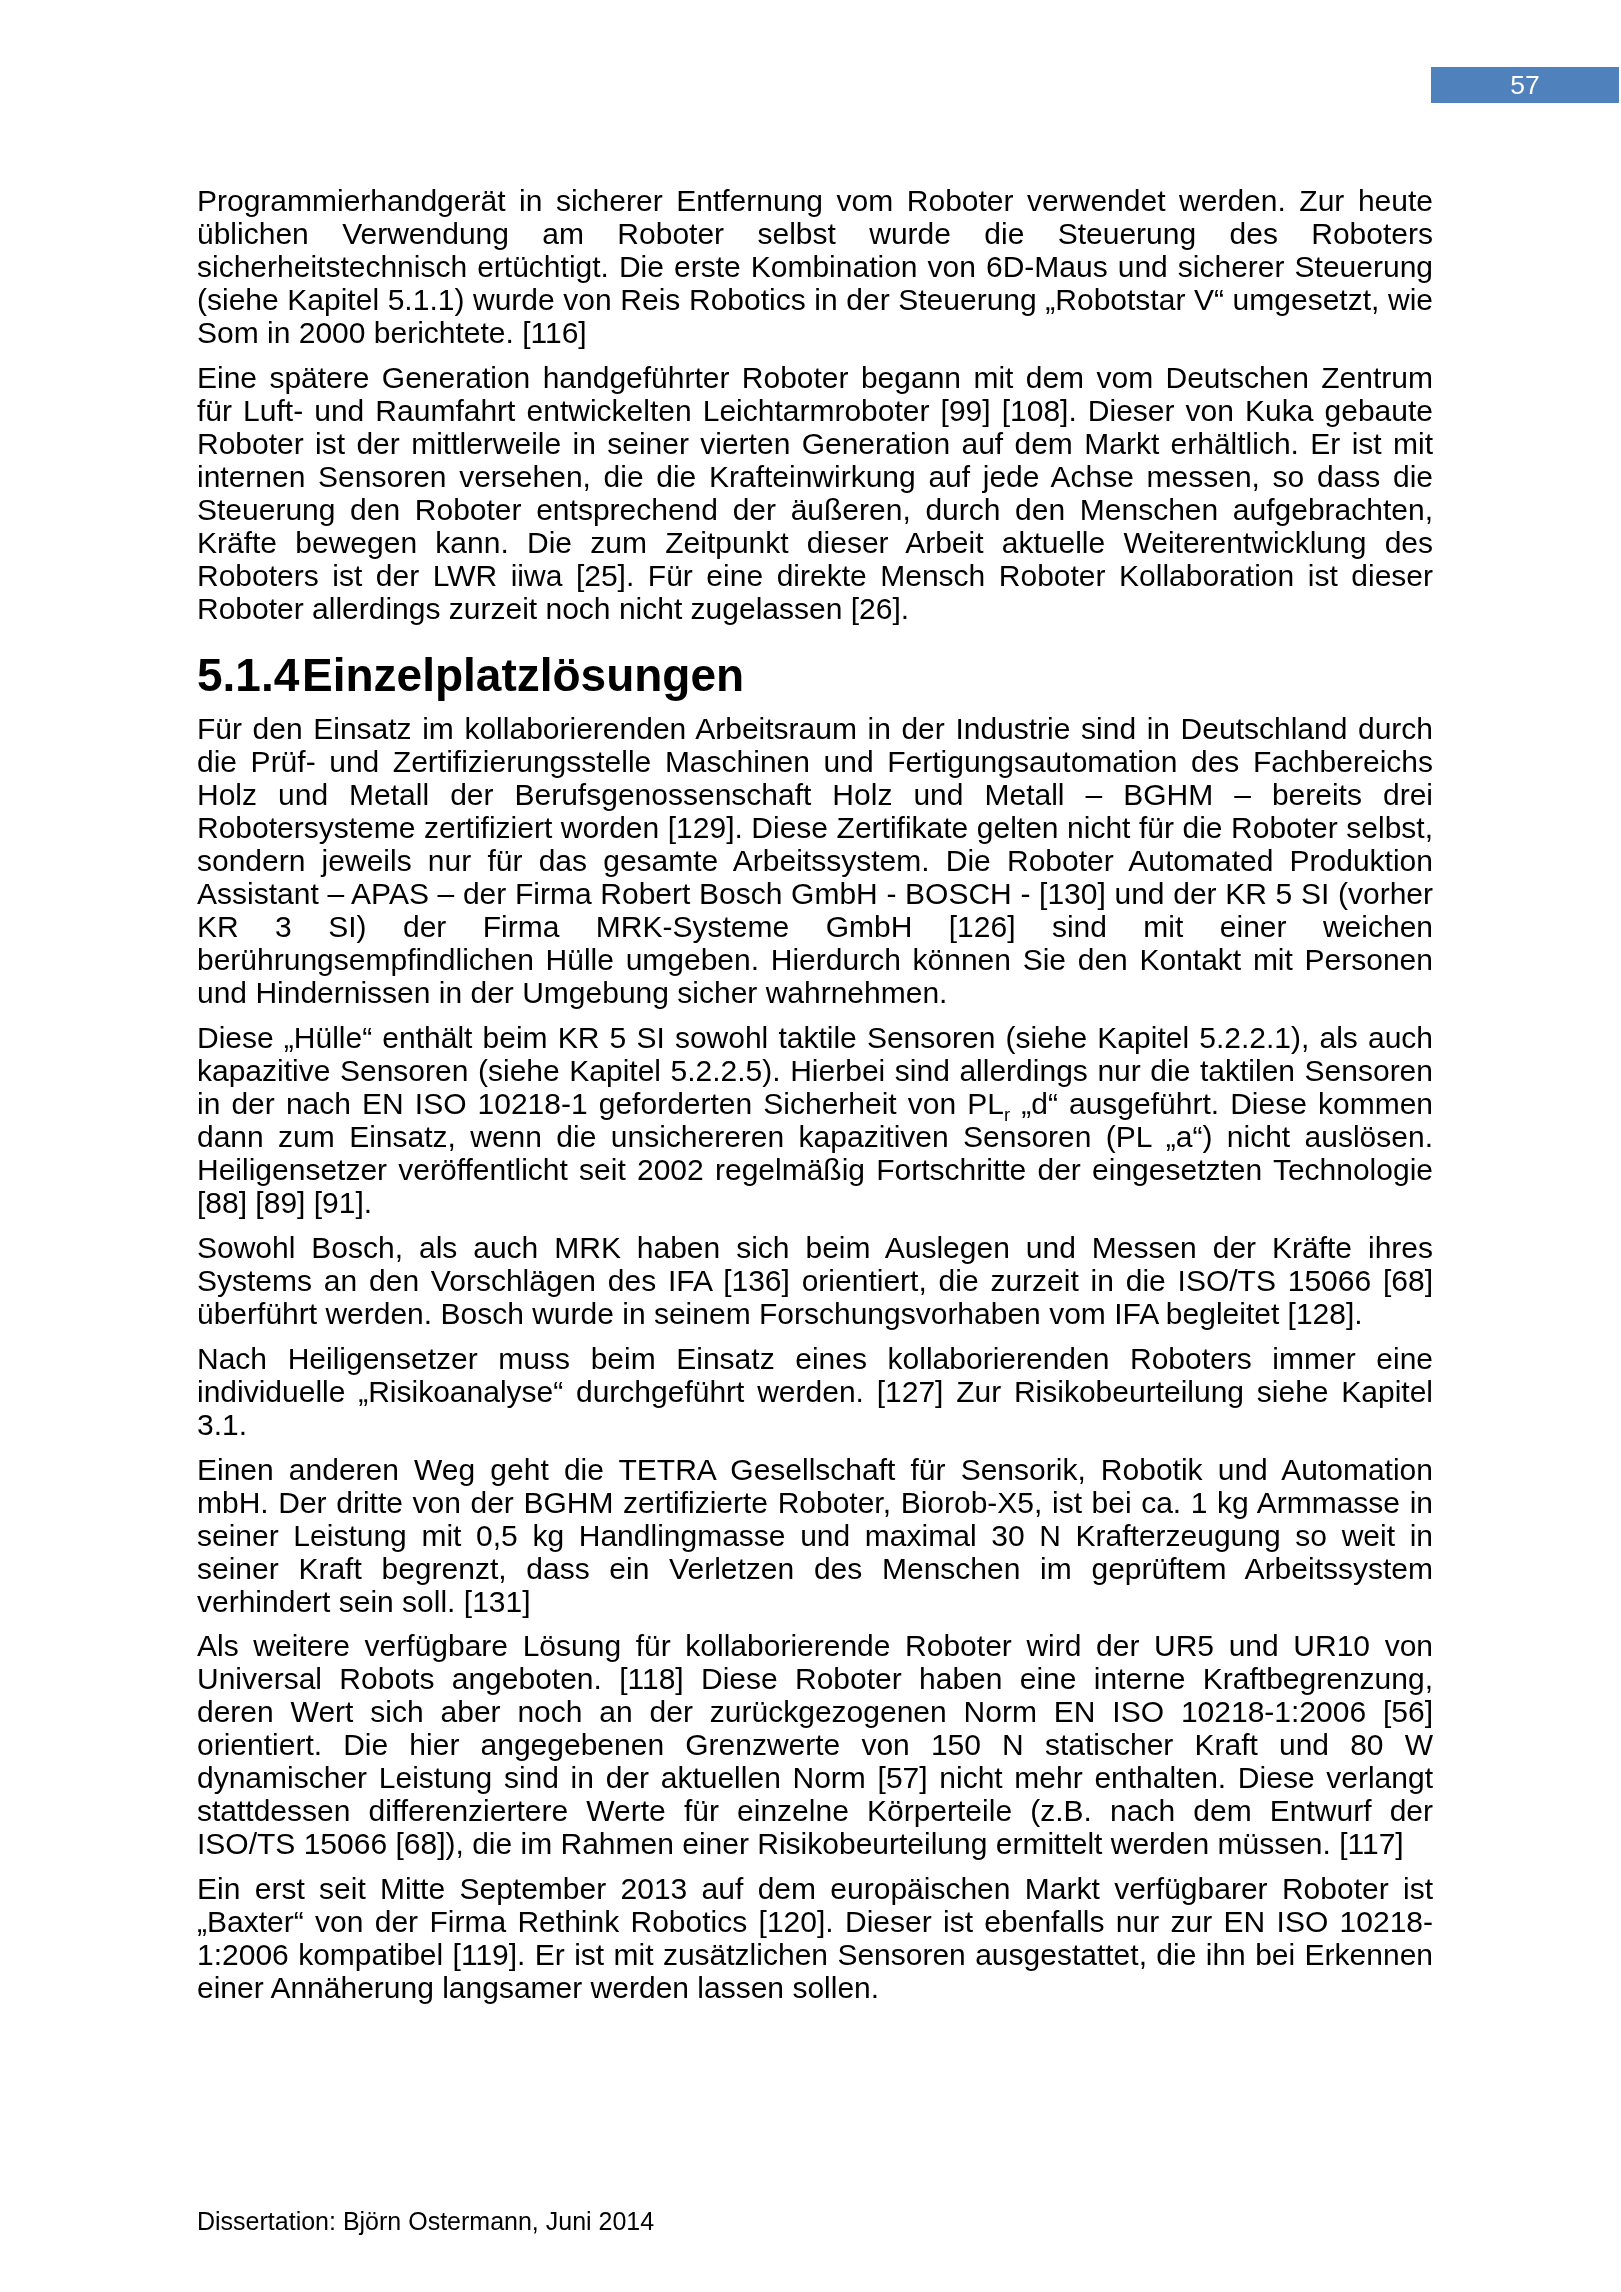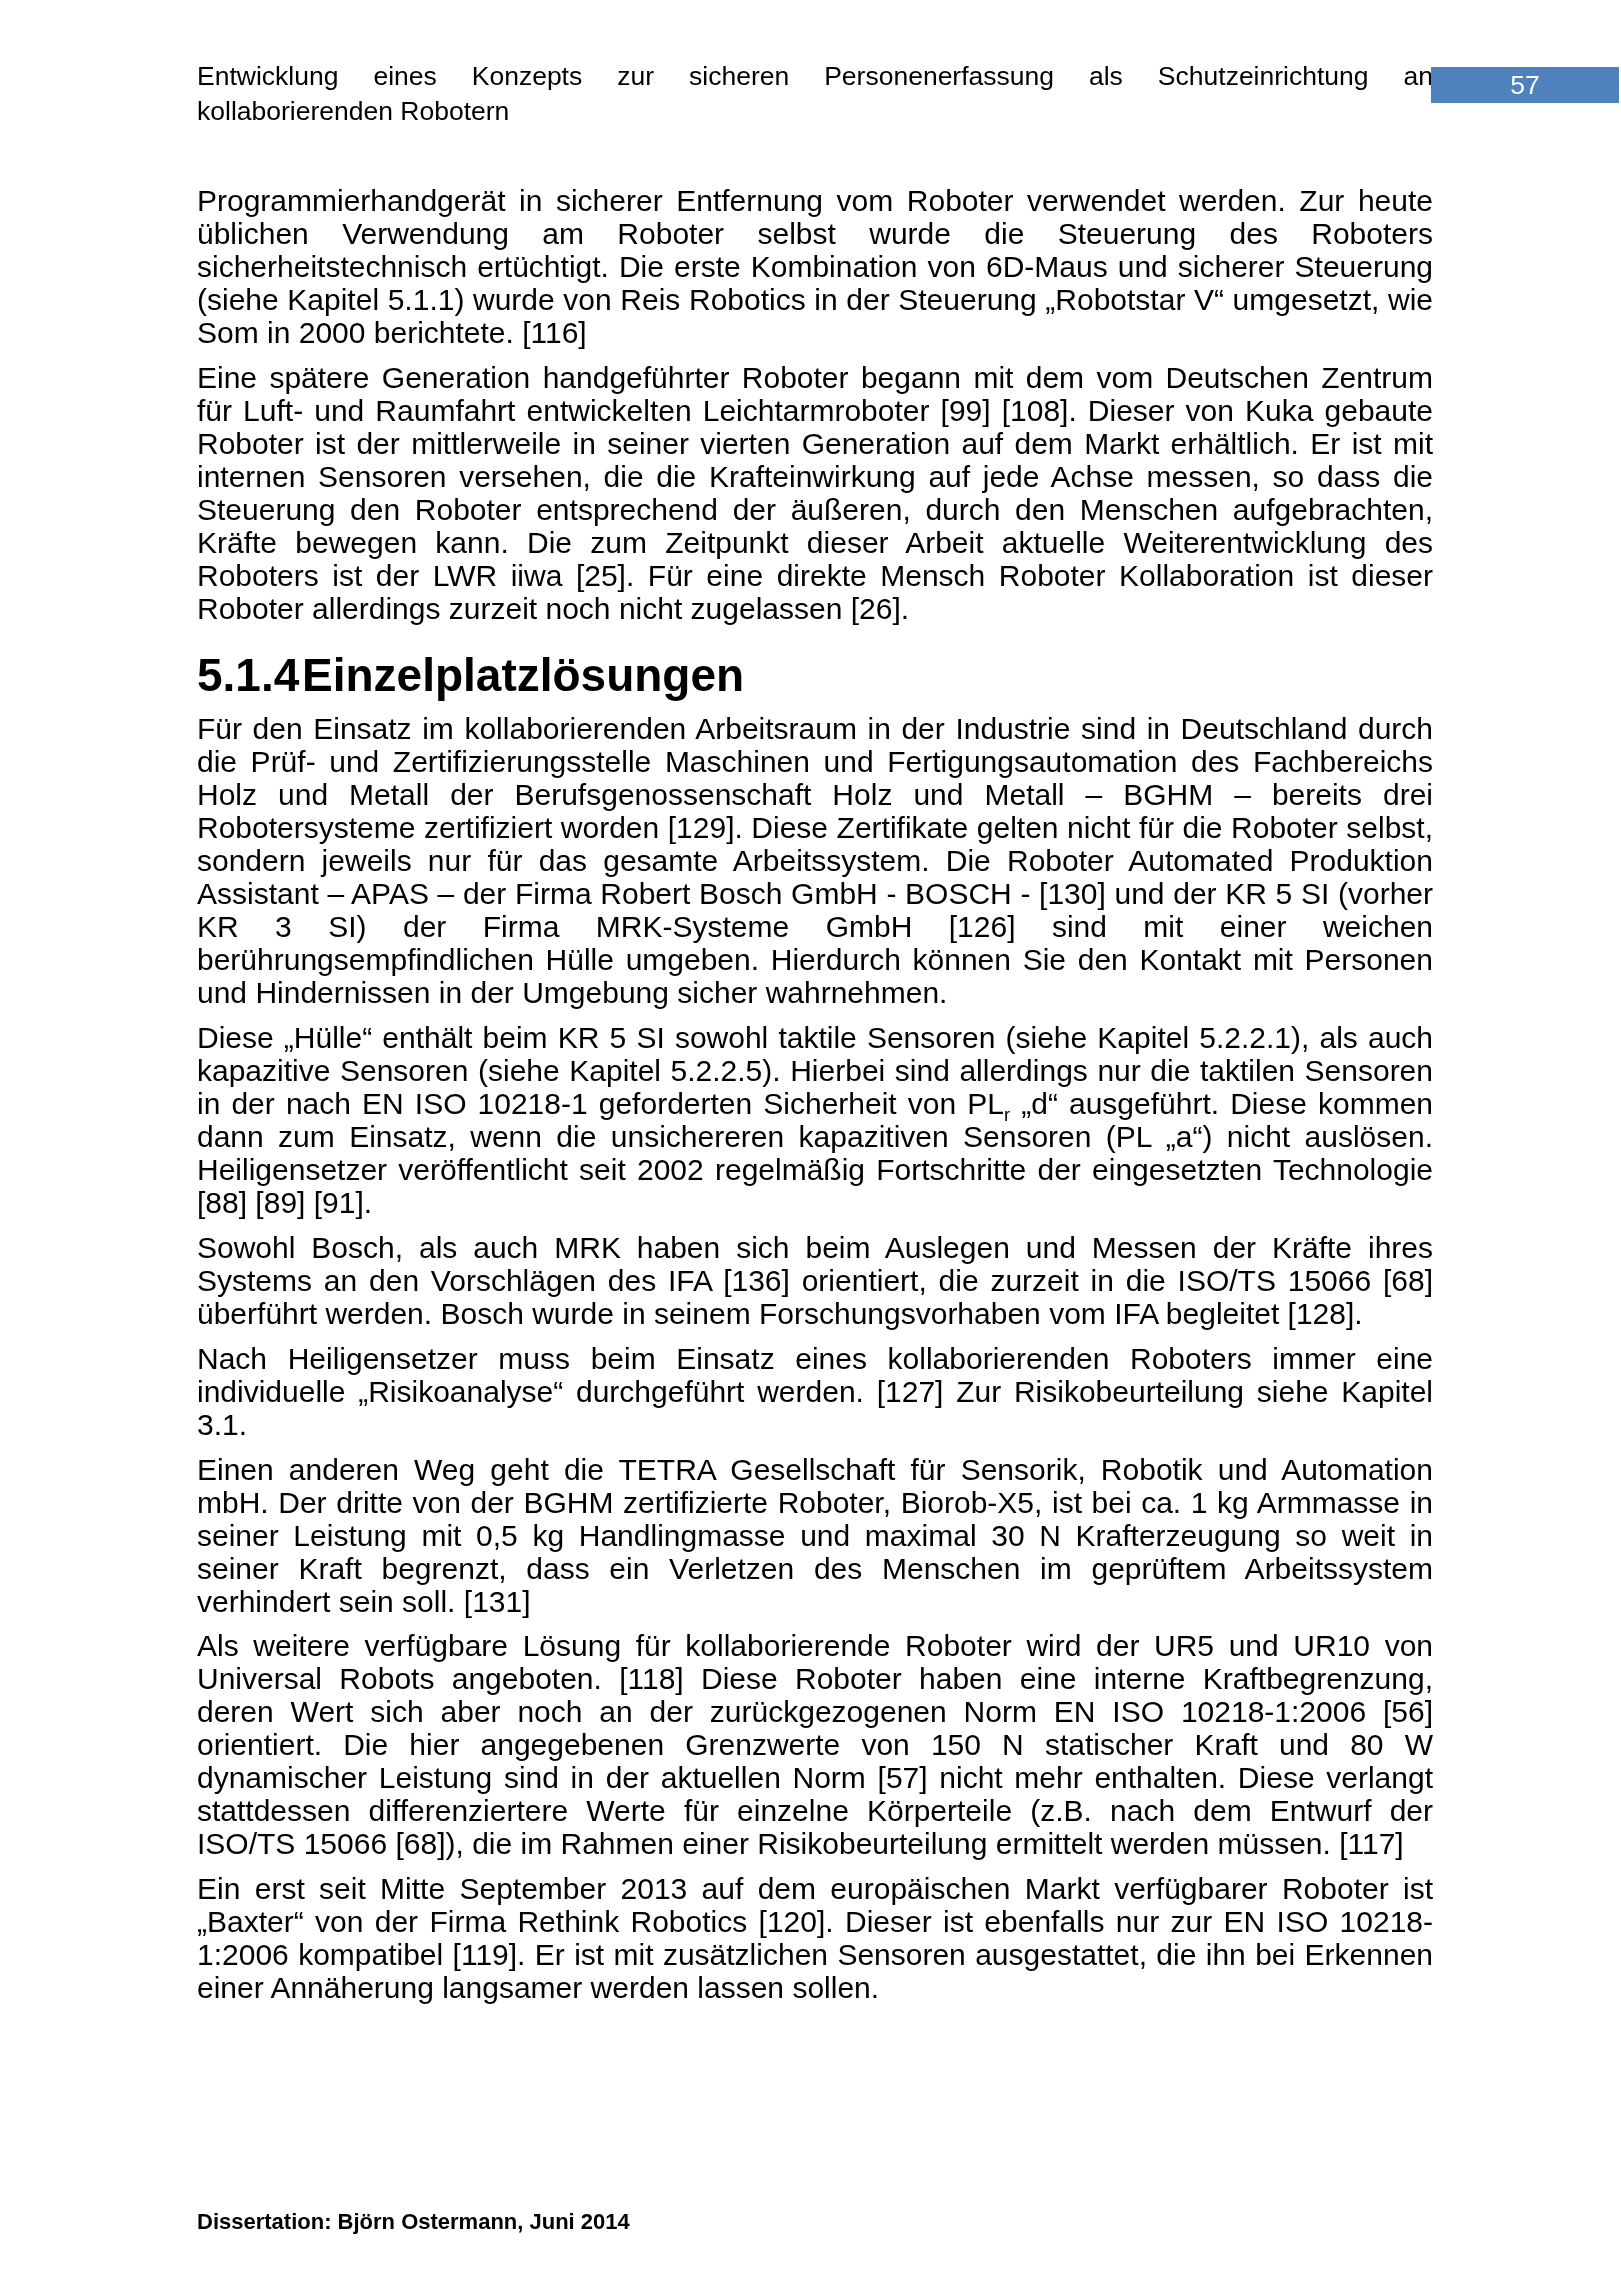--- a/index.html
+++ b/index.html
@@ -52,34 +52,29 @@
     font-size: 46px;
     line-height: 43px;
     font-weight: 700;
   }
   .h-num { display: inline-block; min-width: 105px; }
   sub { font-size: 0.62em; line-height: 0; }
   .page-footer {
     position: absolute;
     left: 197px;
     top: 2205px;
-    font-size: 22px;
+    font-size: 25px;
     line-height: 33px;
-    font-weight: bold;
   }
 </style>
 </head>
 <body>
 
 <div class="page">
 
-  <header class="running-header">
-    <div class="rh-line1">Entwicklung eines Konzepts zur sicheren Personenerfassung als Schutzeinrichtung an</div>
-    <div class="rh-line2">kollaborierenden Robotern</div>
-  </header>
 
   <div class="page-badge">
     <span class="page-num">57</span>
   </div>
 
   <main class="content">
     <p>Programmierhandgerät in sicherer Entfernung vom Roboter verwendet werden. Zur heute üblichen Verwendung am Roboter selbst wurde die Steuerung des Roboters sicherheitstechnisch ertüchtigt. Die erste Kombination von 6D-Maus und sicherer Steuerung (siehe Kapitel 5.1.1) wurde von Reis Robotics in der Steuerung „Robotstar V“ umgesetzt, wie Som in 2000 berichtete. [116]</p>
     <p>Eine spätere Generation handgeführter Roboter begann mit dem vom Deutschen Zentrum für Luft- und Raumfahrt entwickelten Leichtarmroboter [99] [108]. Dieser von Kuka gebaute Roboter ist der mittlerweile in seiner vierten Generation auf dem Markt erhältlich. Er ist mit internen Sensoren versehen, die die Krafteinwirkung auf jede Achse messen, so dass die Steuerung den Roboter entsprechend der äußeren, durch den Menschen aufgebrachten, Kräfte bewegen kann. Die zum Zeitpunkt dieser Arbeit aktuelle Weiterentwicklung des Roboters ist der LWR iiwa [25]. Für eine direkte Mensch Roboter Kollaboration ist dieser Roboter allerdings zurzeit noch nicht zugelassen [26].</p>
 
     <h2 class="section-heading">

